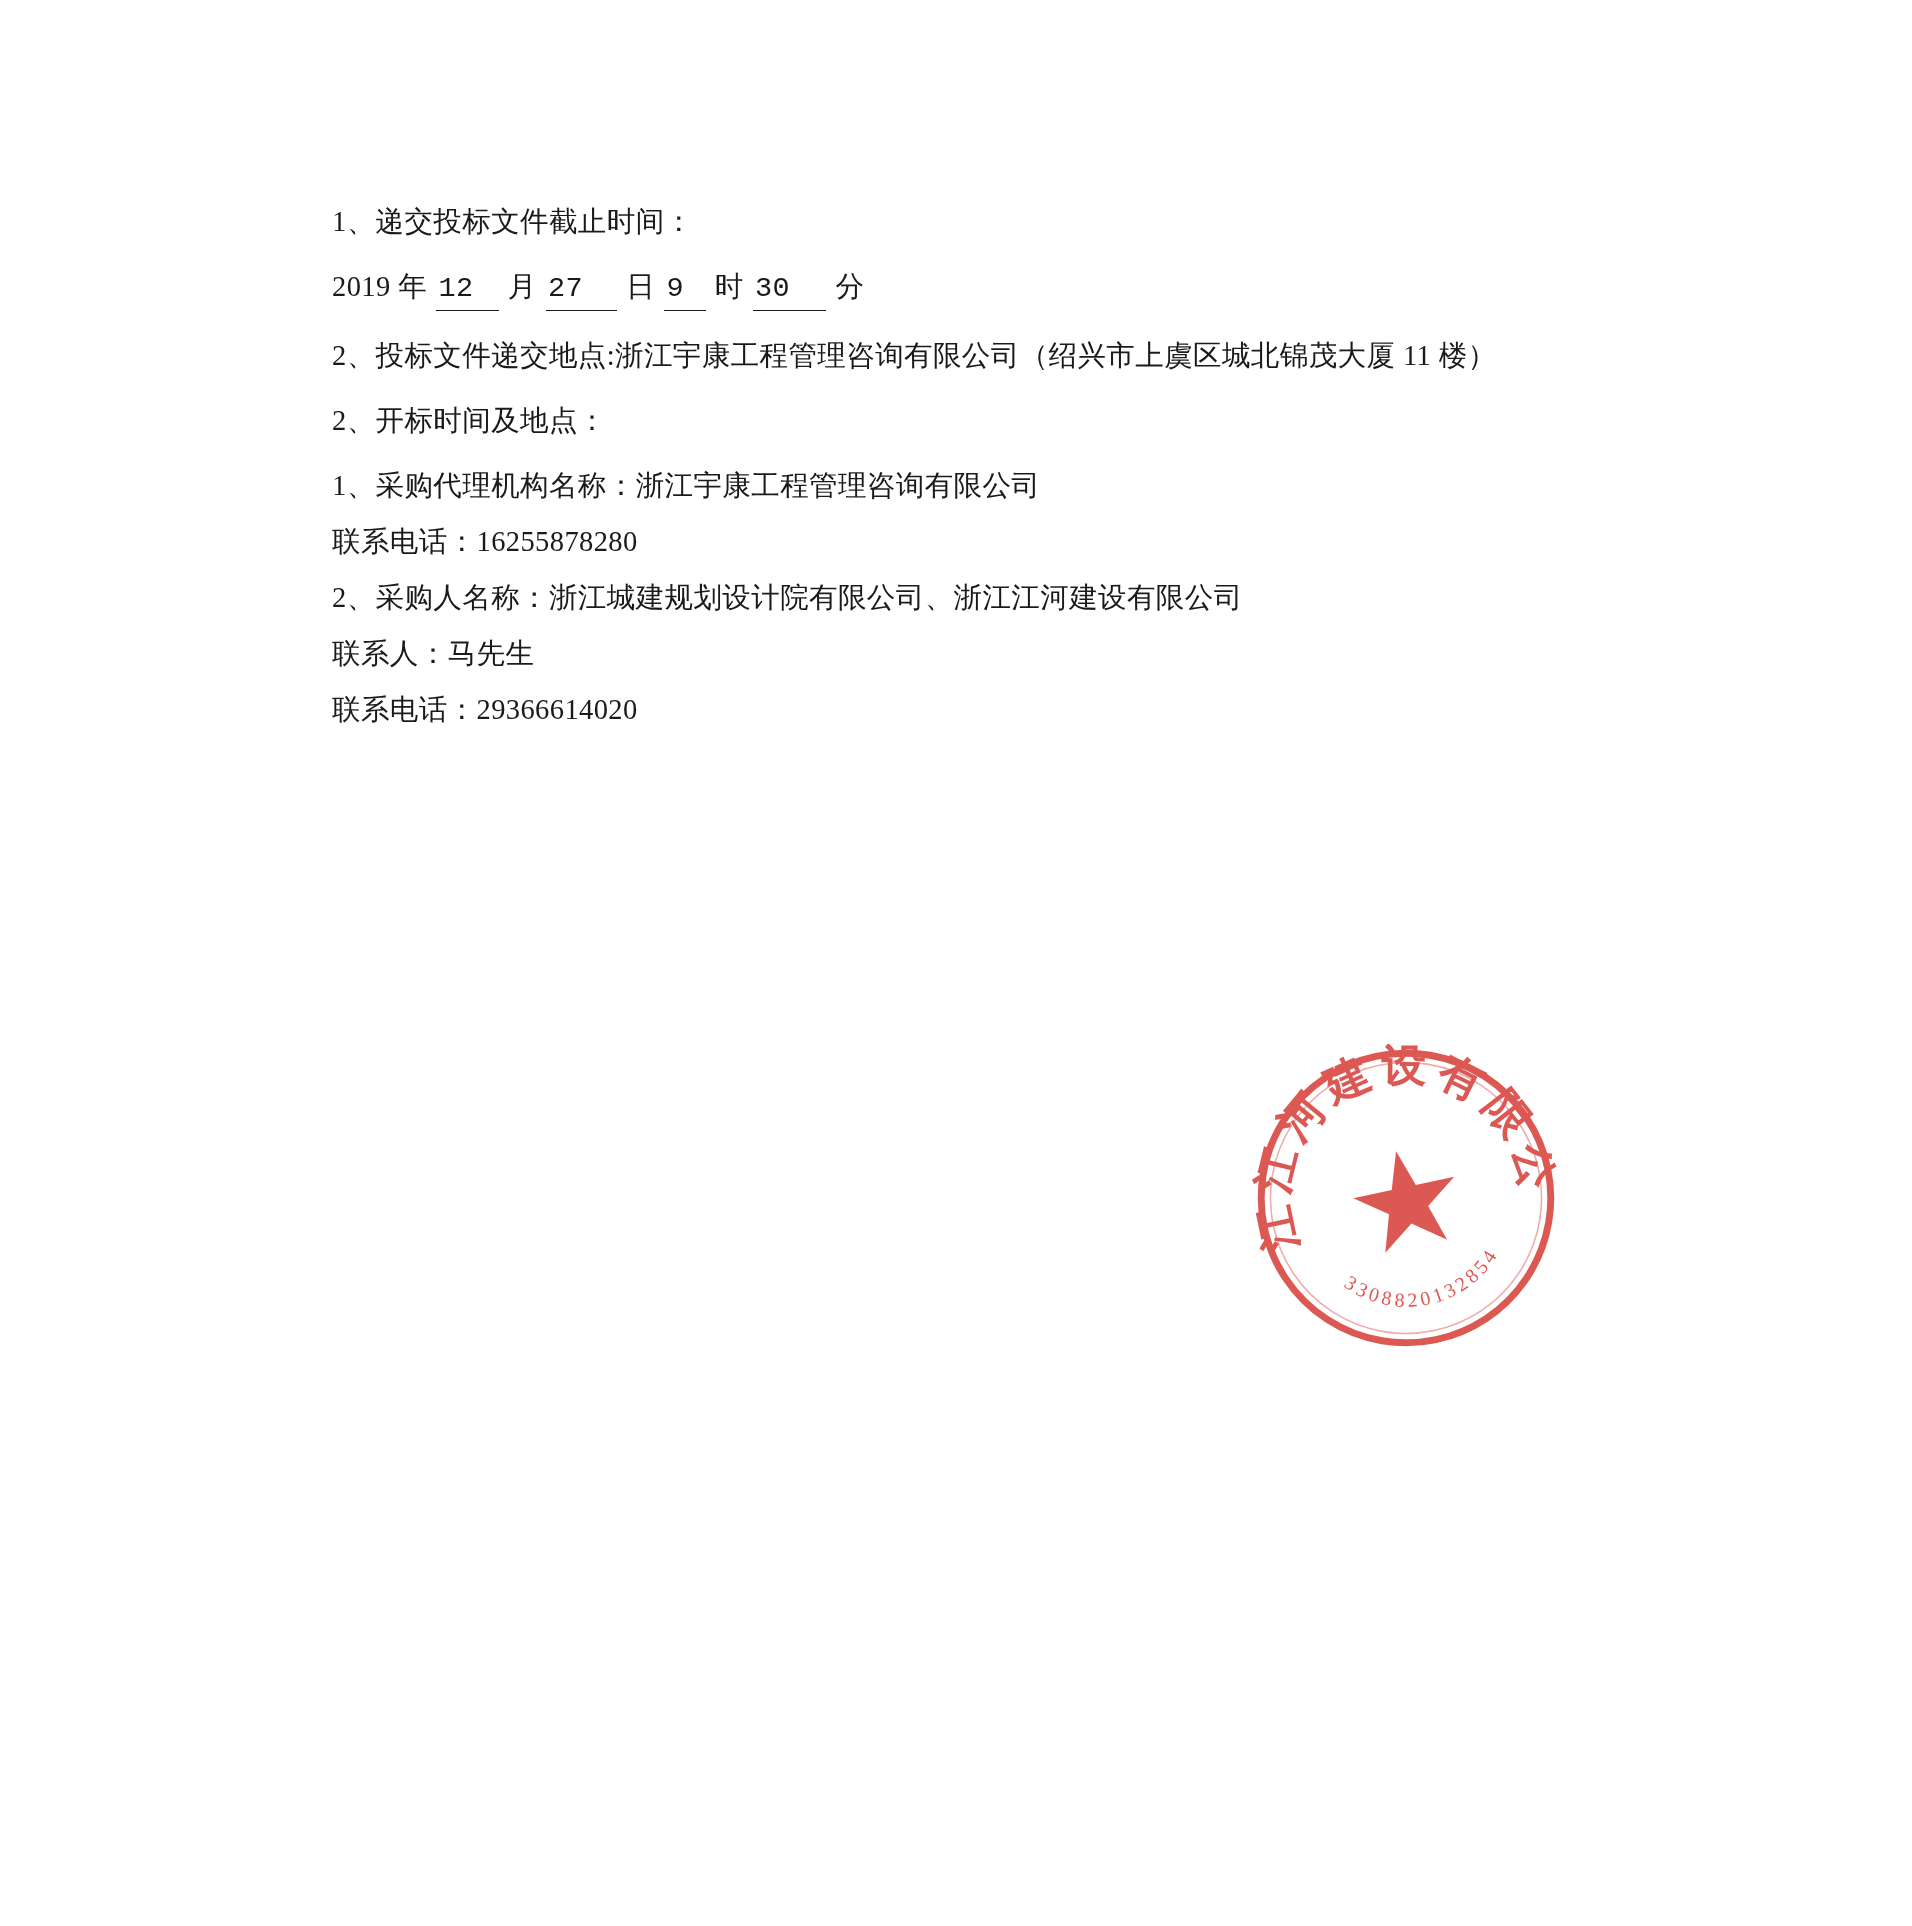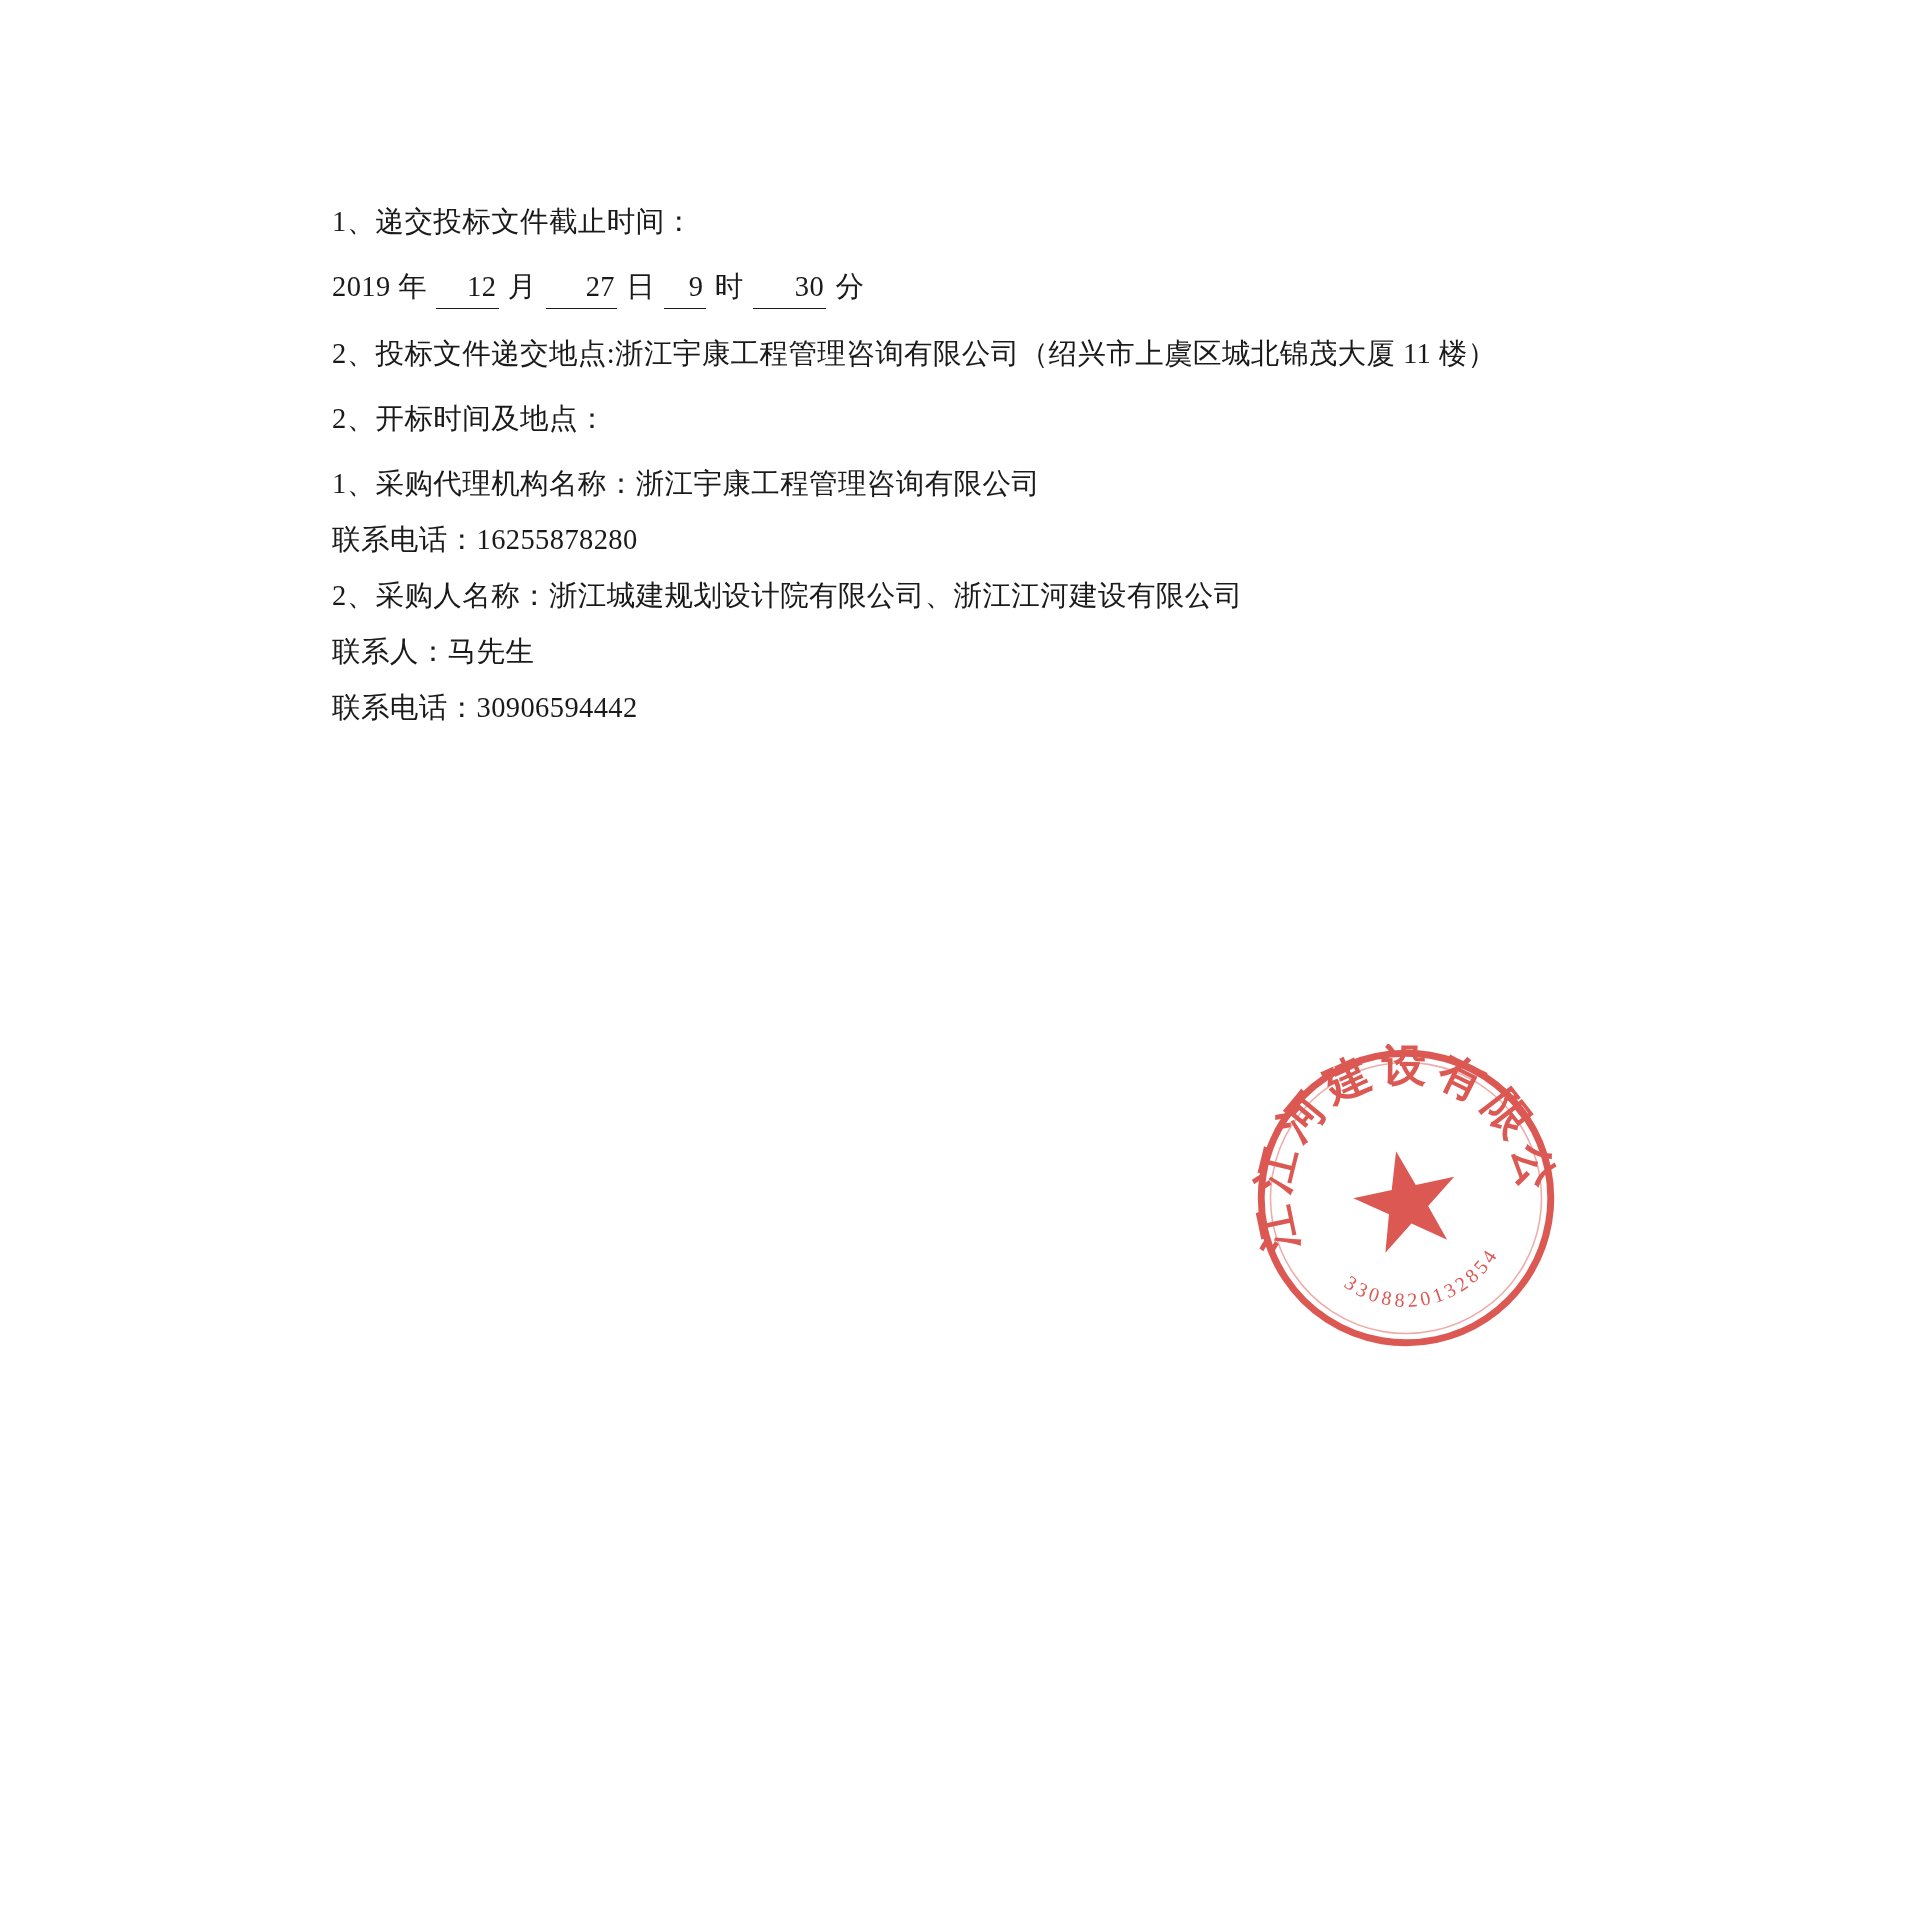--- a/index.html
+++ b/index.html
@@ -35,25 +35,25 @@
     padding-left: 62px;
   }
   .wrapline {
     white-space: normal;
   }
   .num-latin {
     font-family: Liberation Serif, serif;
   }
   .blank {
     display: inline-block;
-    text-align: right;
+    text-align: left;
     border-bottom: 1.2px solid #1a1a1a;
     padding: 0 2.3px;
     margin: 0 1.5px;
-    font-family: Liberation Serif, serif;
+    font-family: Liberation Mono, monospace;
   }
   .b-12 { min-width: 58px; }
   .b-27 { min-width: 67px; }
   .b-9  { min-width: 37px; }
   .b-30 { min-width: 69px; }
 
   .section-head {
     font-size: 31px;
     line-height: 46px;
     font-weight: bold;
@@ -105,21 +105,21 @@
     <p class="line indent wrapline">2、投标文件递交地点:浙江宇康工程管理咨询有限公司（绍兴市上虞区城北锦茂大厦 11 楼）</p>
 
     <p class="line indent">2、开标时间及地点：</p>
 
 
 
     <p class="line indent tight">1、采购代理机构名称：浙江宇康工程管理咨询有限公司</p>
     <p class="line indent tight">联系电话：16255878280</p>
     <p class="line indent tight">2、采购人名称：浙江城建规划设计院有限公司、浙江江河建设有限公司</p>
     <p class="line indent tight">联系人：马先生</p>
-    <p class="line indent tight">联系电话：30906594442</p>
+    <p class="line indent tight">联系电话：29366614020</p>
 
   </div>
 
   <div class="seal">
     <svg width="308" height="308" viewBox="0 0 400 400" xmlns="http://www.w3.org/2000/svg">
       <g transform="rotate(-12 200 200)">
         <circle cx="200" cy="200" r="188" fill="none" stroke="#d8413c" stroke-width="9"></circle>
         <circle cx="200" cy="200" r="176" fill="none" stroke="#d8413c" stroke-width="2" opacity="0.5"></circle>
         <path id="topArc" d="M 48 200 A 152 152 0 0 1 352 200" fill="none"></path>
         <text font-family="&quot;Liberation Serif&quot;, serif" font-size="58" font-weight="bold" fill="#d8413c" letter-spacing="10">

